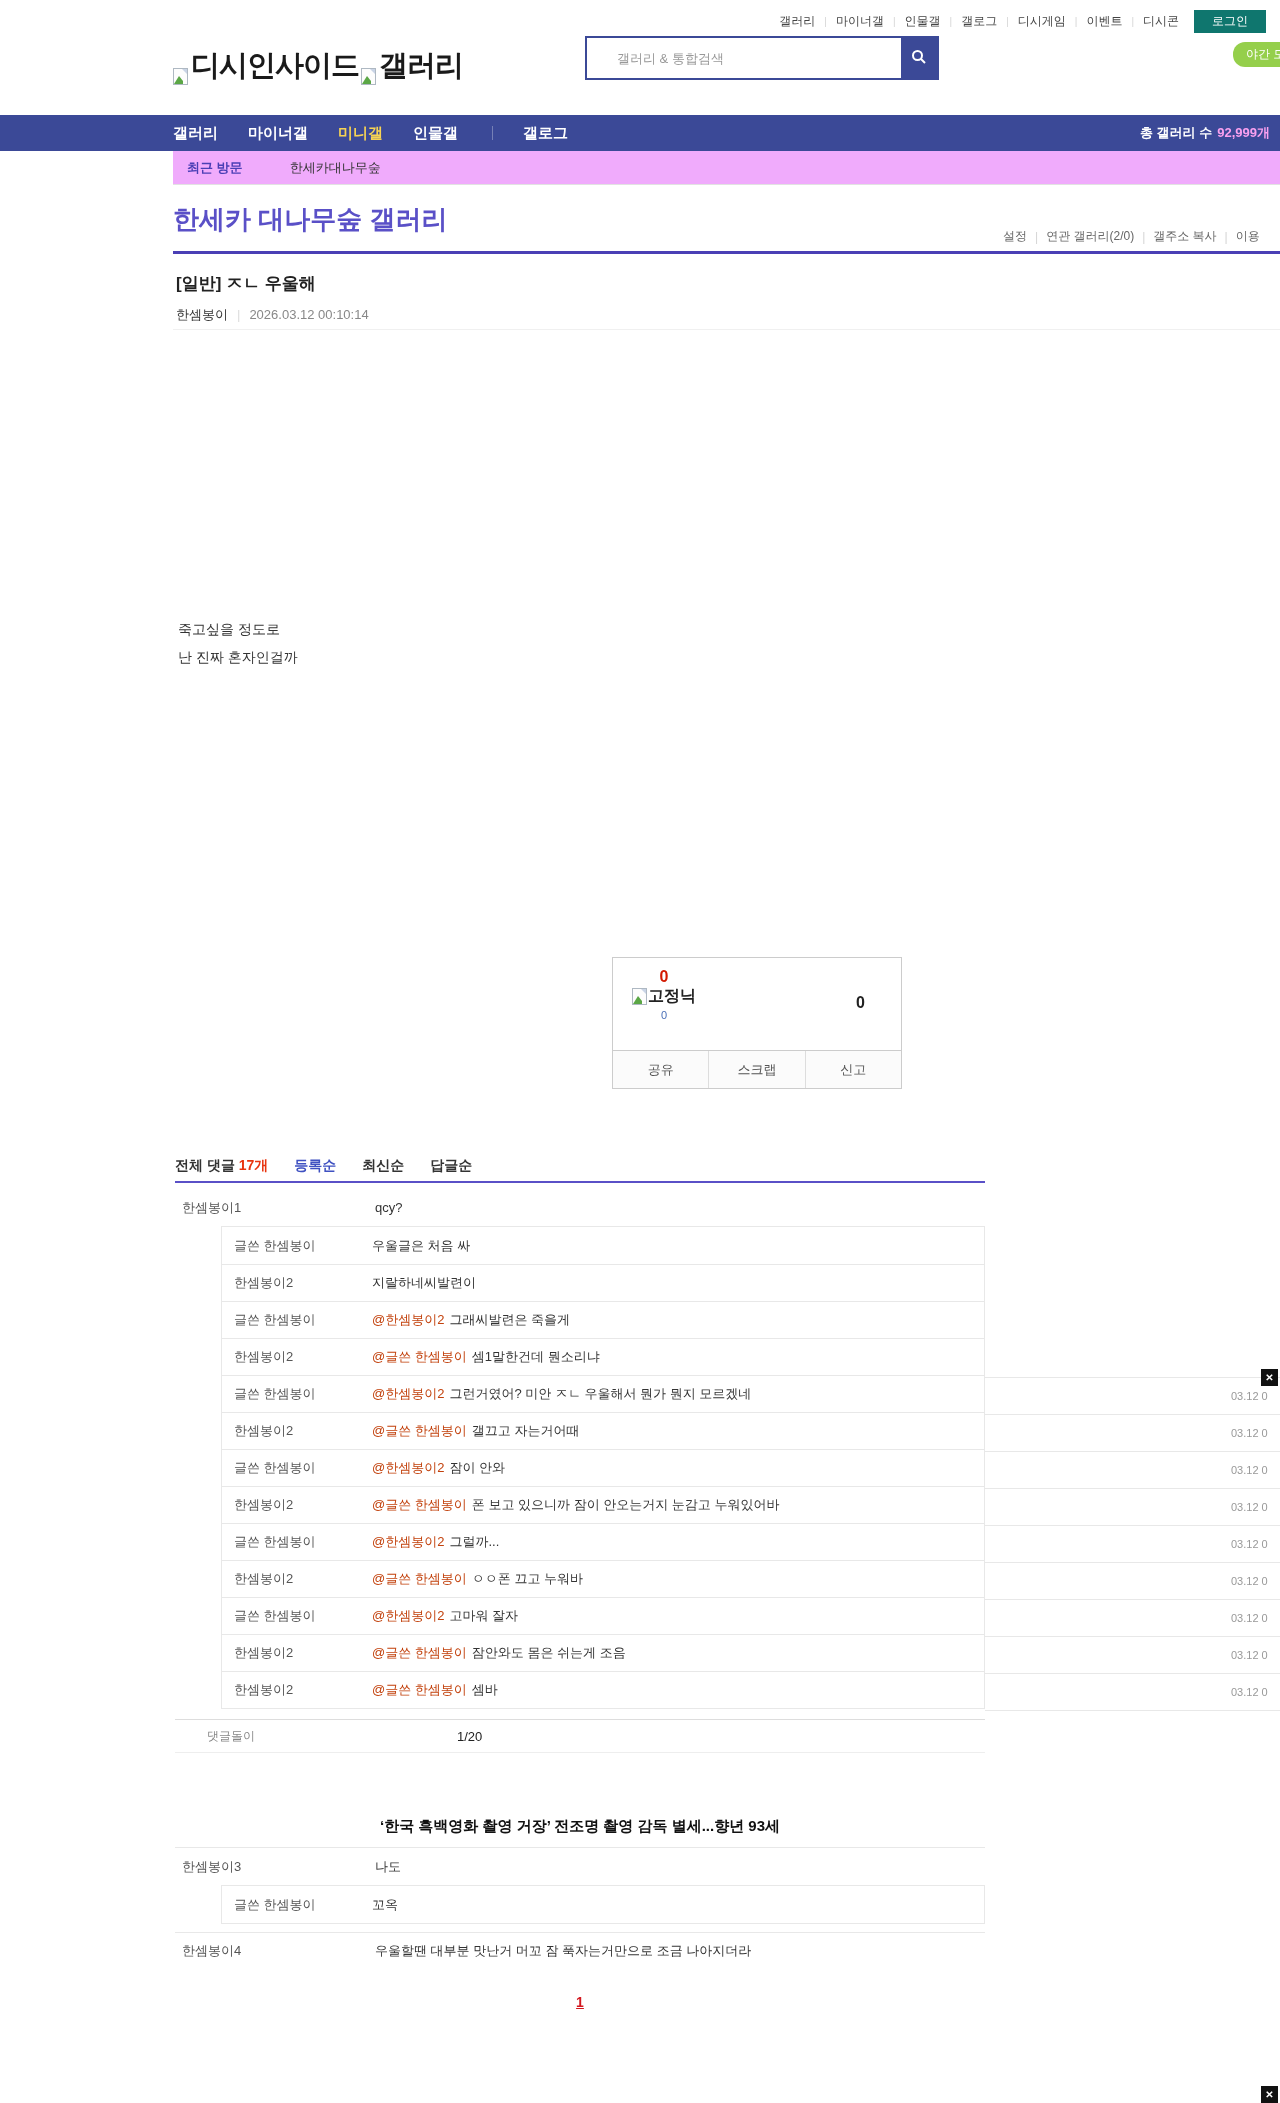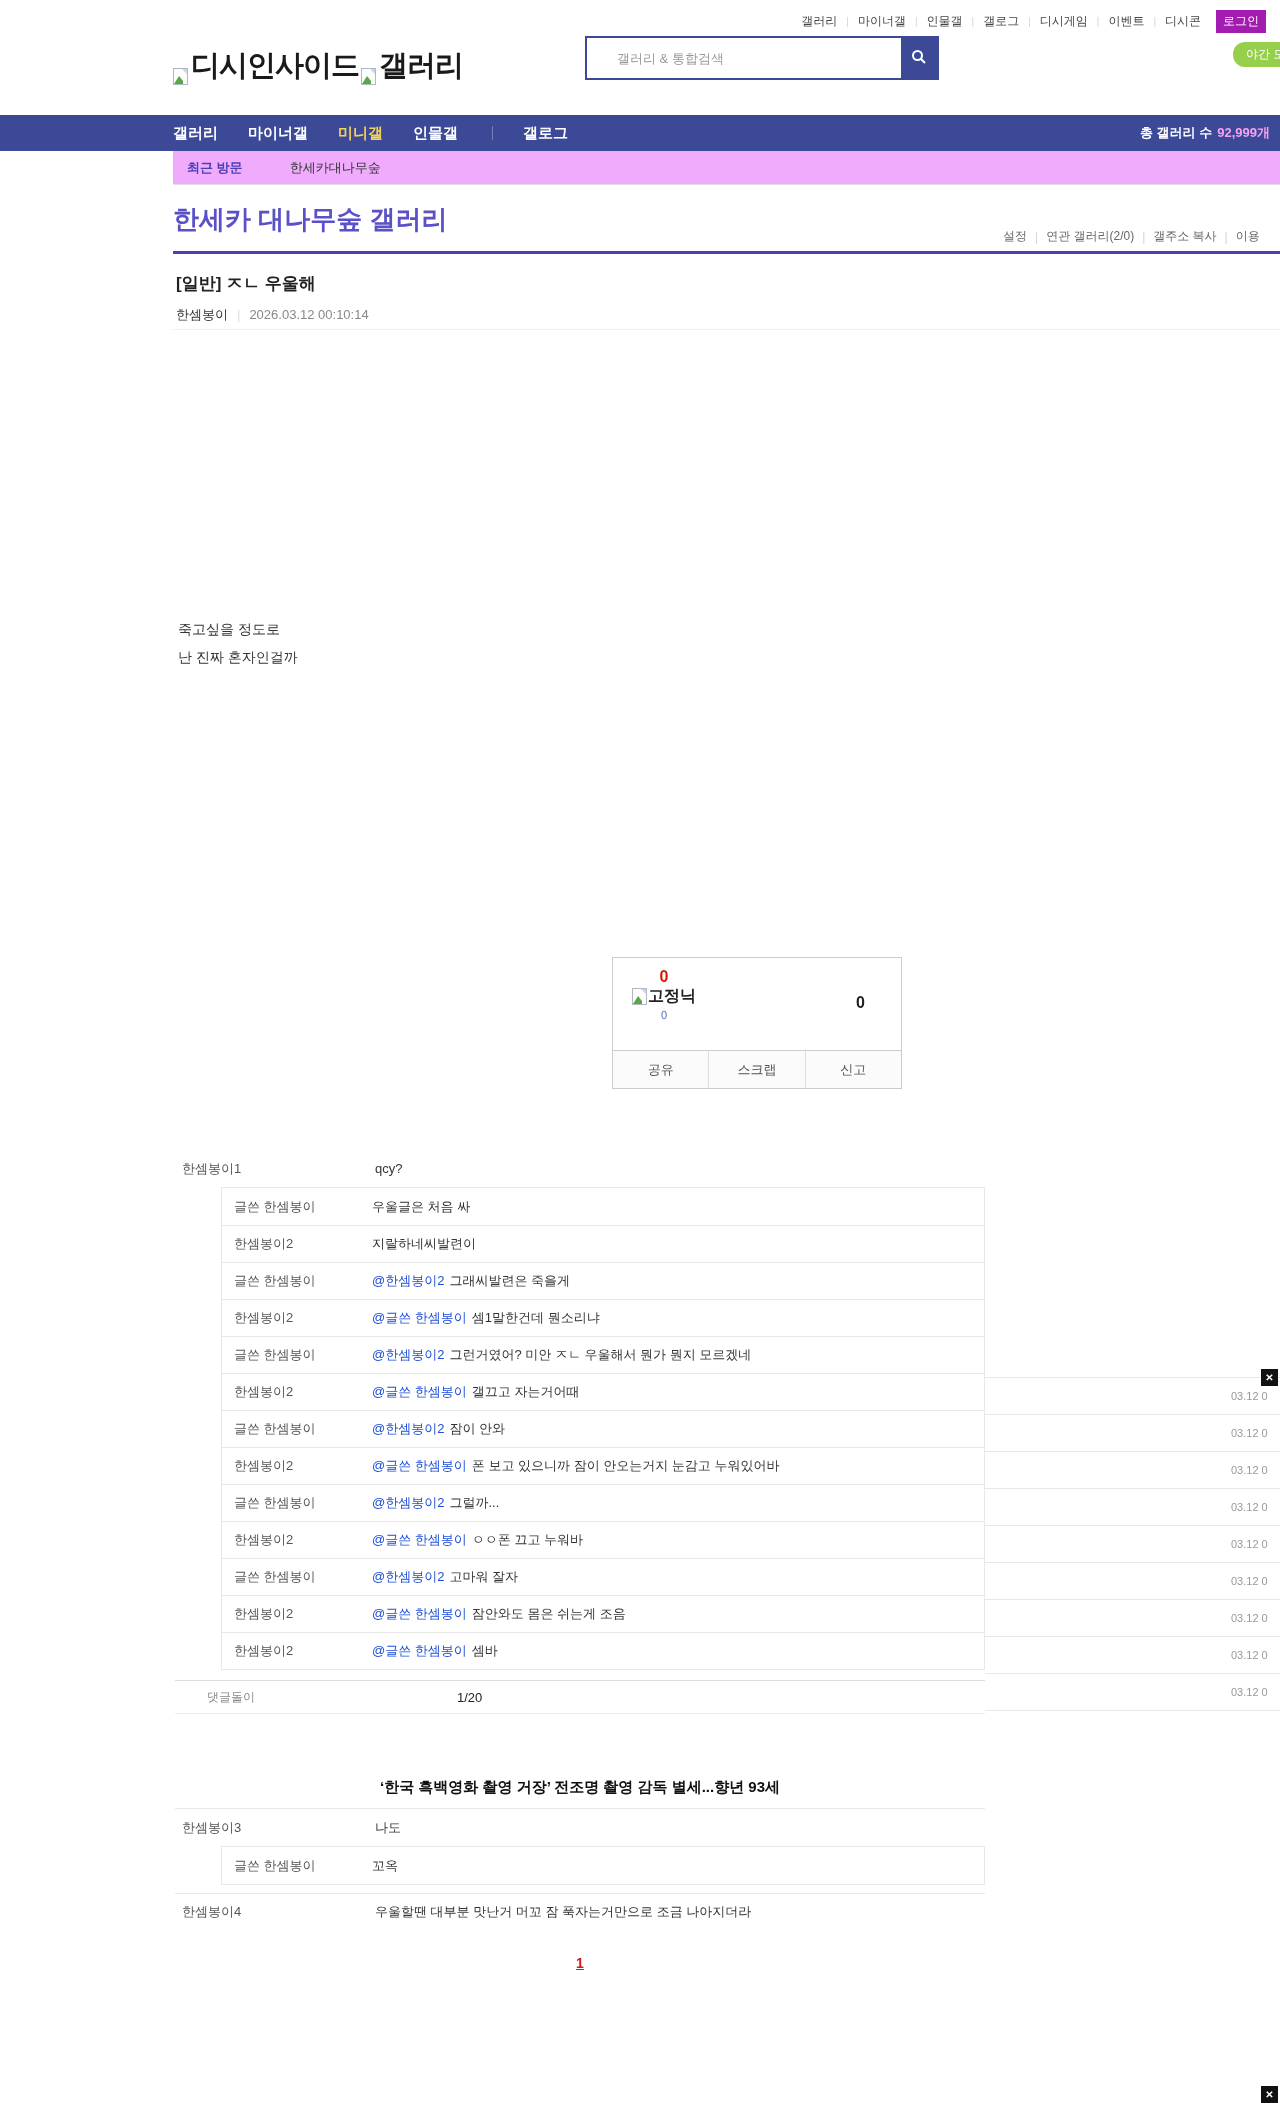--- a/index.html
+++ b/index.html
@@ -5,21 +5,21 @@
   * { margin:0; padding:0; box-sizing:border-box; }
   html,body { background:#fff; }
   body { font-family:"Liberation Sans", sans-serif; }
   .page { position:relative; width:1280px; height:2103px; background:#fff; overflow:hidden; }
 
   
   .topbar { position:absolute; top:10px; left:0; right:14px; height:22px;
             display:flex; justify-content:flex-end; align-items:center; gap:9px; font-size:12px; color:#444; }
   .topbar .tlink { cursor:pointer; }
   .topbar .sep { color:#d5d5d5; font-size:10px; }
-  .login-btn { background:#a21caf; color:#fff; padding:3px 7px; font-size:12px; margin-left:6px; cursor:pointer; }
+  .login-btn { background:#0f766e; color:#fff; padding:3px 18px; font-size:12px; margin-left:6px; cursor:pointer; }
   .night-pill { position:absolute; top:42px; left:1233px; background:#95cf4b; color:#fff;
                 border-radius:12px; padding:4px 13px; font-size:12px; white-space:nowrap; cursor:pointer; }
 
   
   .logo { position:absolute; top:46px; left:173px; display:flex; align-items:flex-end; gap:2px;
           font-size:29px; font-weight:bold; color:#1a1a1a; letter-spacing:-1px; cursor:pointer; }
   .broken-img { display:inline-block; width:15px; height:17px; margin:0 1px 10px 0; }
   .searchbox { position:absolute; top:36px; left:585px; width:354px; height:44px;
                border:2px solid #3b4997; background:#fff; display:flex; }
   .searchbox input { flex:1; border:none; outline:none; font-size:13px; padding-left:30px; color:#333;
@@ -79,21 +79,21 @@
   .comments { position:absolute; top:1150px; left:175px; width:810px; }
   .cmt-head { display:flex; align-items:center; height:33px; font-size:14px;
               border-bottom:2px solid #5a50c7; margin-bottom:6px; }
   .cmt-total { font-weight:bold; color:#333; margin-right:26px; }
   .cmt-total .cnt { color:#e8340f; }
   .sort-tab { font-weight:bold; color:#333; margin-right:26px; cursor:pointer; }
   .sort-tab.active { color:#3f51c1; }
   .crow { display:flex; align-items:center; height:37px; border-top:1px solid #e8e8e8; font-size:13px; background:#fff; }
   .c-author { width:200px; padding-left:7px; color:#555; flex-shrink:0; cursor:pointer; }
   .c-text { color:#333; white-space:nowrap; }
-  .mention { color:#1d4ed8; margin-right:5px; cursor:pointer; }
+  .mention { color:#c2410c; margin-right:5px; cursor:pointer; }
   .ctable > .crow:first-child { border-top:none; }
   .reply-group { margin-left:46px; border:1px solid #e8e8e8; }
   .reply-group .crow:first-child { border-top:none; }
   .reply-group .c-author { width:150px; padding-left:12px; }
   .pager-row { position:relative; margin-top:10px; height:34px; border-top:1px solid #ddd; border-bottom:1px solid #eee;
                display:flex; align-items:center; font-size:12px; color:#888; }
   .pager-label { padding-left:32px; }
   .pager-value { position:absolute; left:282px; color:#222; font-size:13px; }
   .news-headline { margin-top:64px; text-align:center; font-size:15px; font-weight:bold; color:#111; height:20px; cursor:pointer; }
   .ctable2 { margin-top:10px; border-top:1px solid #e8e8e8; }
@@ -235,20 +235,31 @@
       <div class="vb-down">0</div>
     </div>
     <div class="vb-btns" id="vb-btns">
         <button class="vb-btn">공유</button>
         <button class="vb-btn">스크랩</button>
         <button class="vb-btn">신고</button>
       </div>
   </div>
 
   <section class="comments">
+    <div class="cmt-head">
+      <span class="cmt-total">
+        <span>전체 댓글</span>
+        <span class="cnt">17개</span>
+      </span>
+      <span id="sort-tabs" style="display:flex;">
+          <span class="sort-tab active">등록순</span>
+          <span class="sort-tab">최신순</span>
+          <span class="sort-tab">답글순</span>
+        </span>
+    </div>
     <div class="ctable" id="ctable1">
         <div class="crow">
           <span class="c-author">한셈봉이1</span>
           <span class="c-text">qcy?</span>
         </div>
         <div class="reply-group">
           <div class="crow">
             <span class="c-author">글쓴 한셈봉이</span>
             <span class="c-text">우울글은 처음 싸</span>
           </div>

